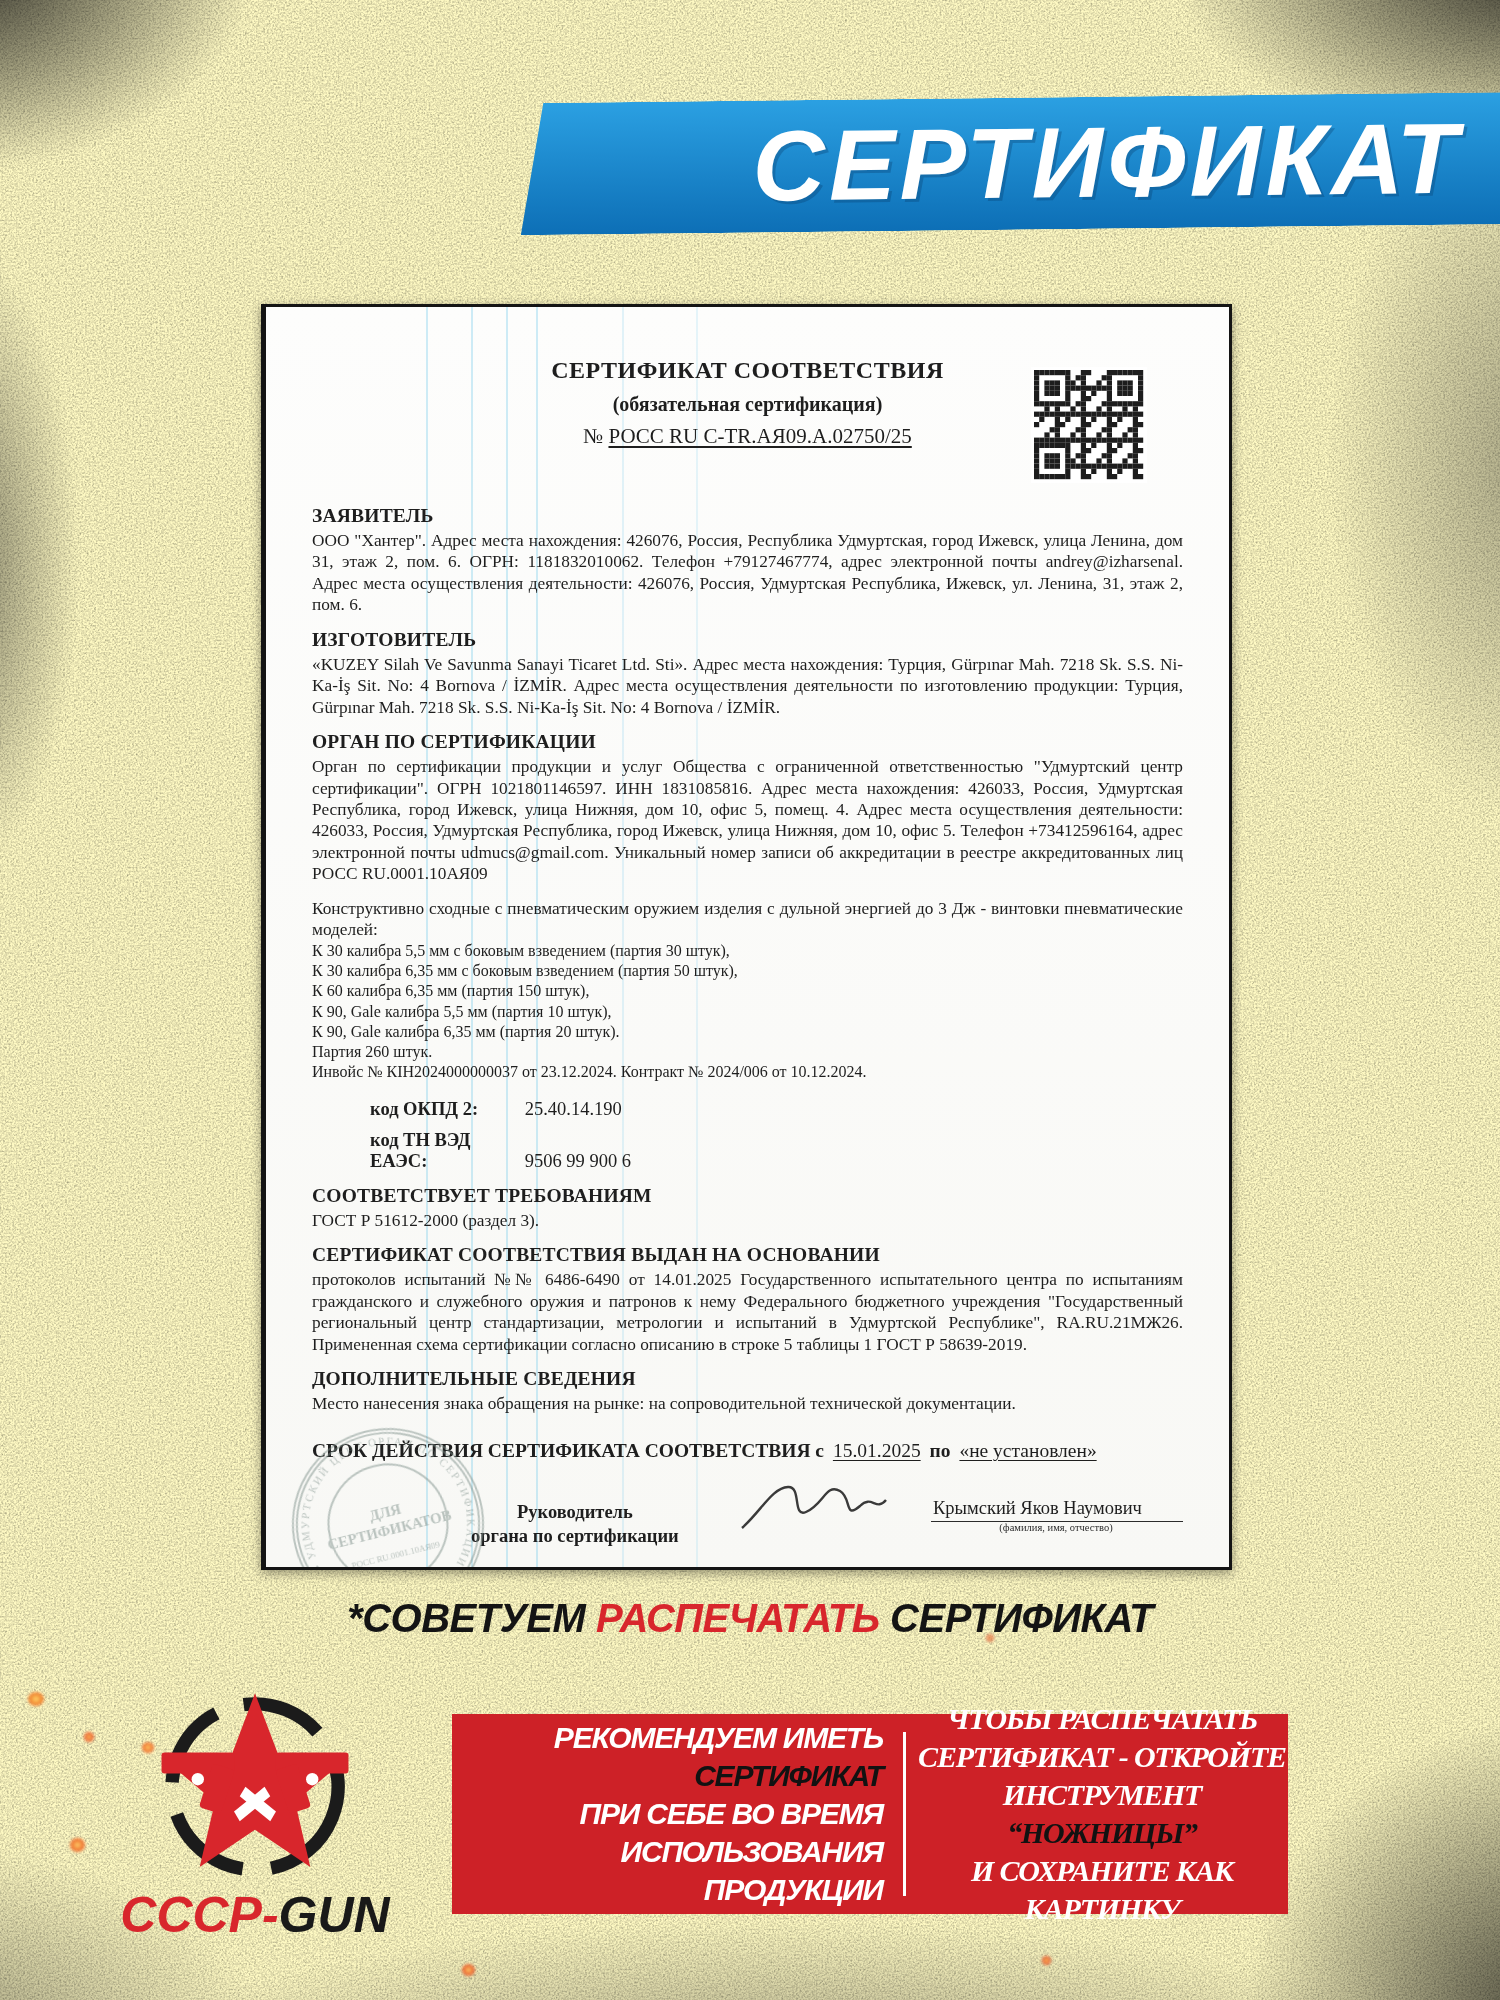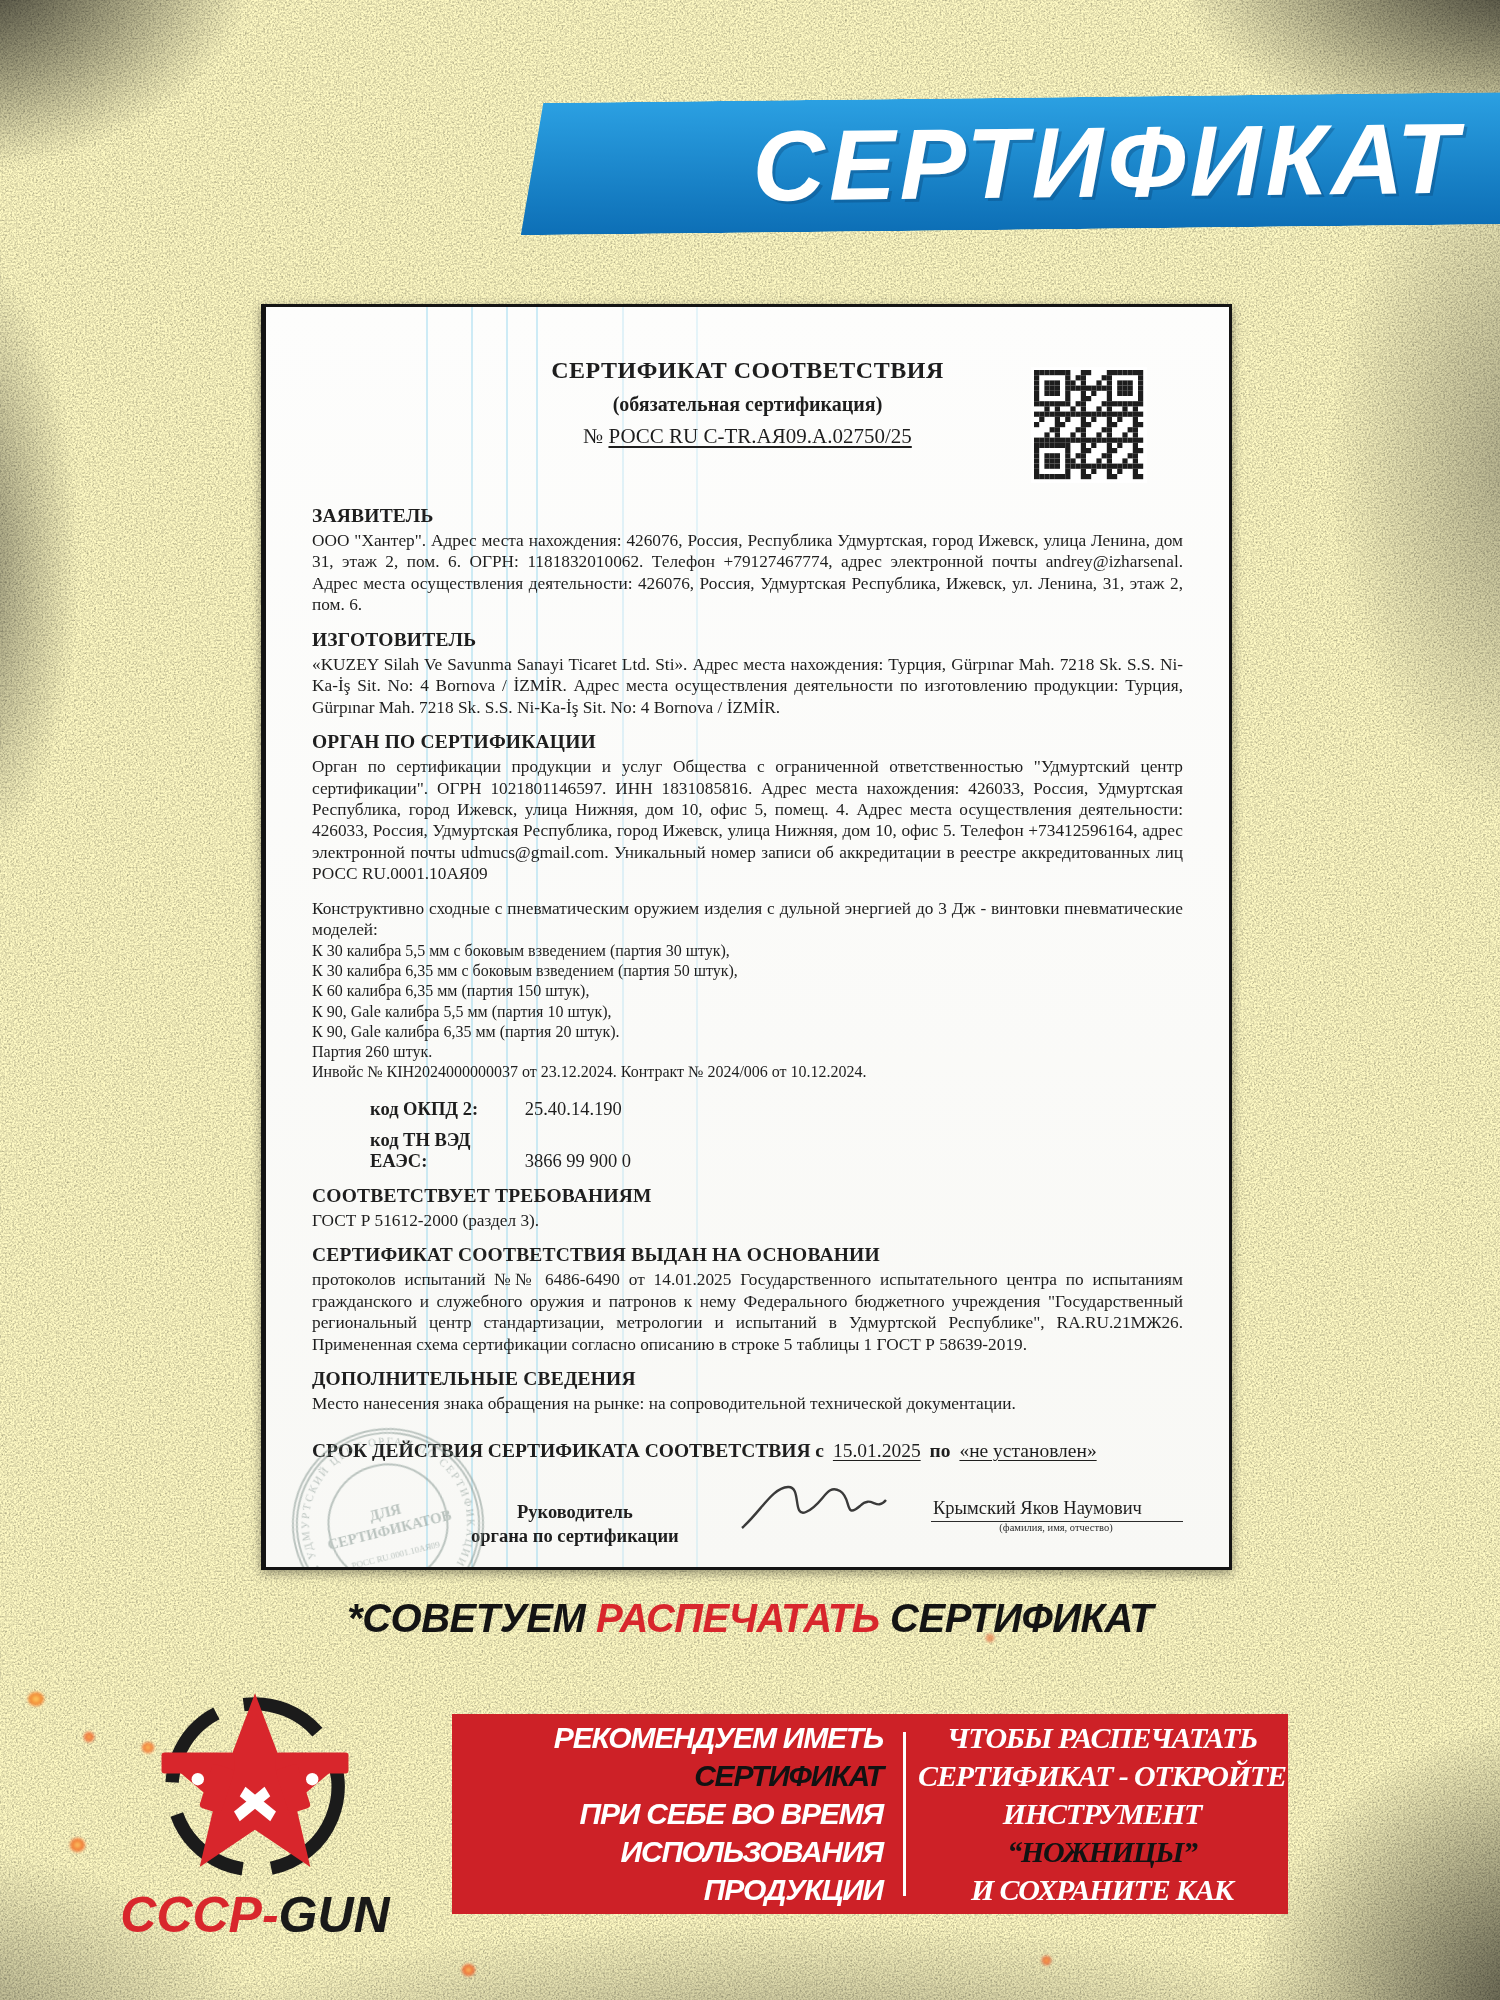--- a/index.html
+++ b/index.html
@@ -426,21 +426,21 @@
         <div class="item">Инвойс № КIН2024000000037 от 23.12.2024. Контракт № 2024/006 от 10.12.2024.</div>
       </section>
 
       <div class="codes">
         <div class="code-row">
           <span class="code-label">код ОКПД 2:</span>
           <span class="code-value">25.40.14.190</span>
         </div>
         <div class="code-row">
           <span class="code-label">код ТН ВЭД ЕАЭС:</span>
-          <span class="code-value">3866 99 900 0</span>
+          <span class="code-value">9506 99 900 6</span>
         </div>
       </div>
 
       <section class="sec">
         <h3 class="sec-h">СООТВЕТСТВУЕТ ТРЕБОВАНИЯМ</h3>
         <p class="sec-p">ГОСТ Р 51612-2000 (раздел 3).</p>
       </section>
 
       <section class="sec">
         <h3 class="sec-h">СЕРТИФИКАТ СООТВЕТСТВИЯ ВЫДАН НА ОСНОВАНИИ</h3>
@@ -539,16 +539,17 @@
       <div>ПРИ СЕБЕ ВО ВРЕМЯ</div>
       <div>ИСПОЛЬЗОВАНИЯ</div>
       <div>ПРОДУКЦИИ</div>
     </div>
     <div class="fb-divider"></div>
     <div class="fb-col fb-right">
       <div>ЧТОБЫ РАСПЕЧАТАТЬ</div>
       <div>СЕРТИФИКАТ - ОТКРОЙТЕ</div>
       <div><span>ИНСТРУМЕНТ </span><span class="fb-dark">“НОЖНИЦЫ”</span></div>
       <div>И СОХРАНИТЕ КАК</div>
+      <div>КАРТИНКУ</div>
     </div>
   </div>
 
 </div>
 
 </body></html>

